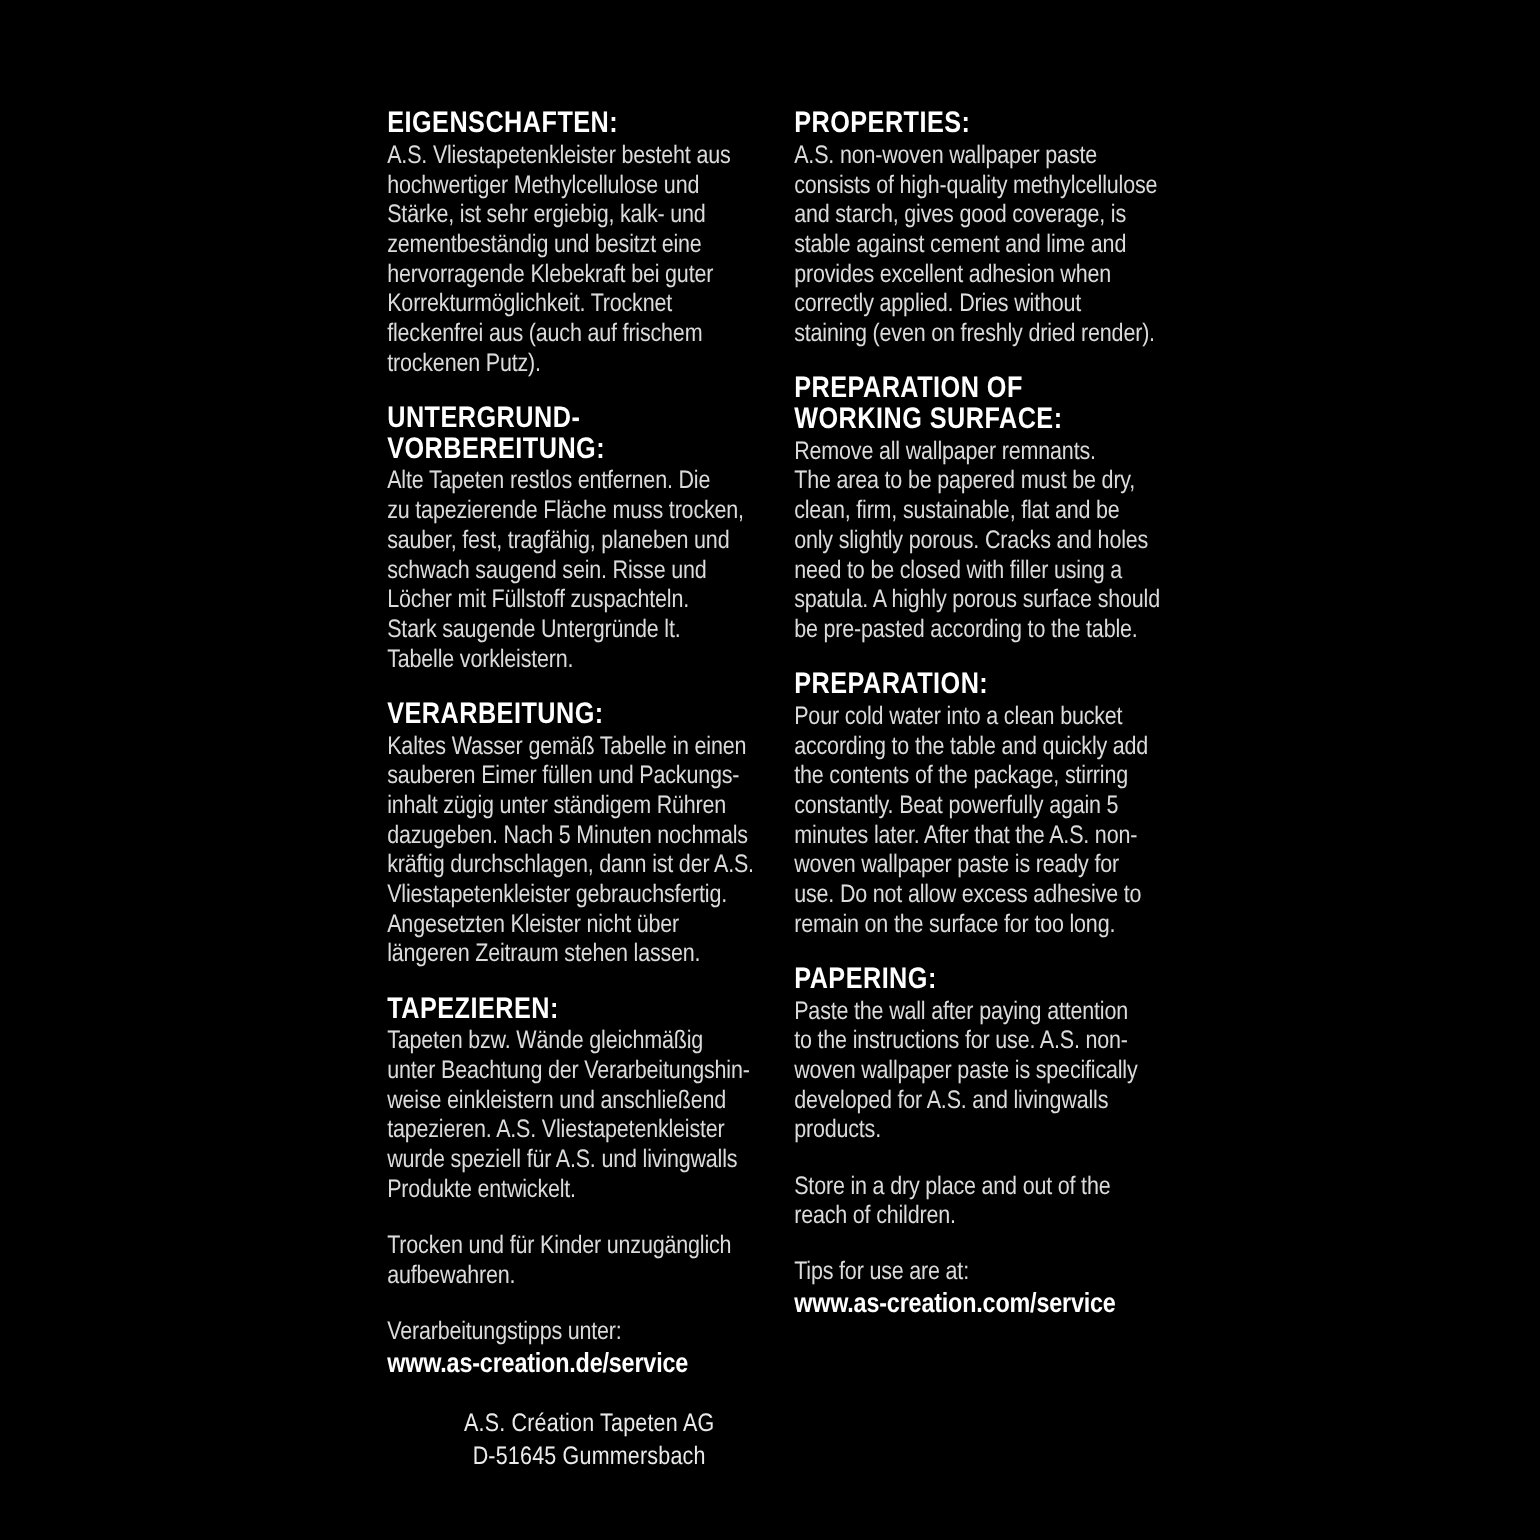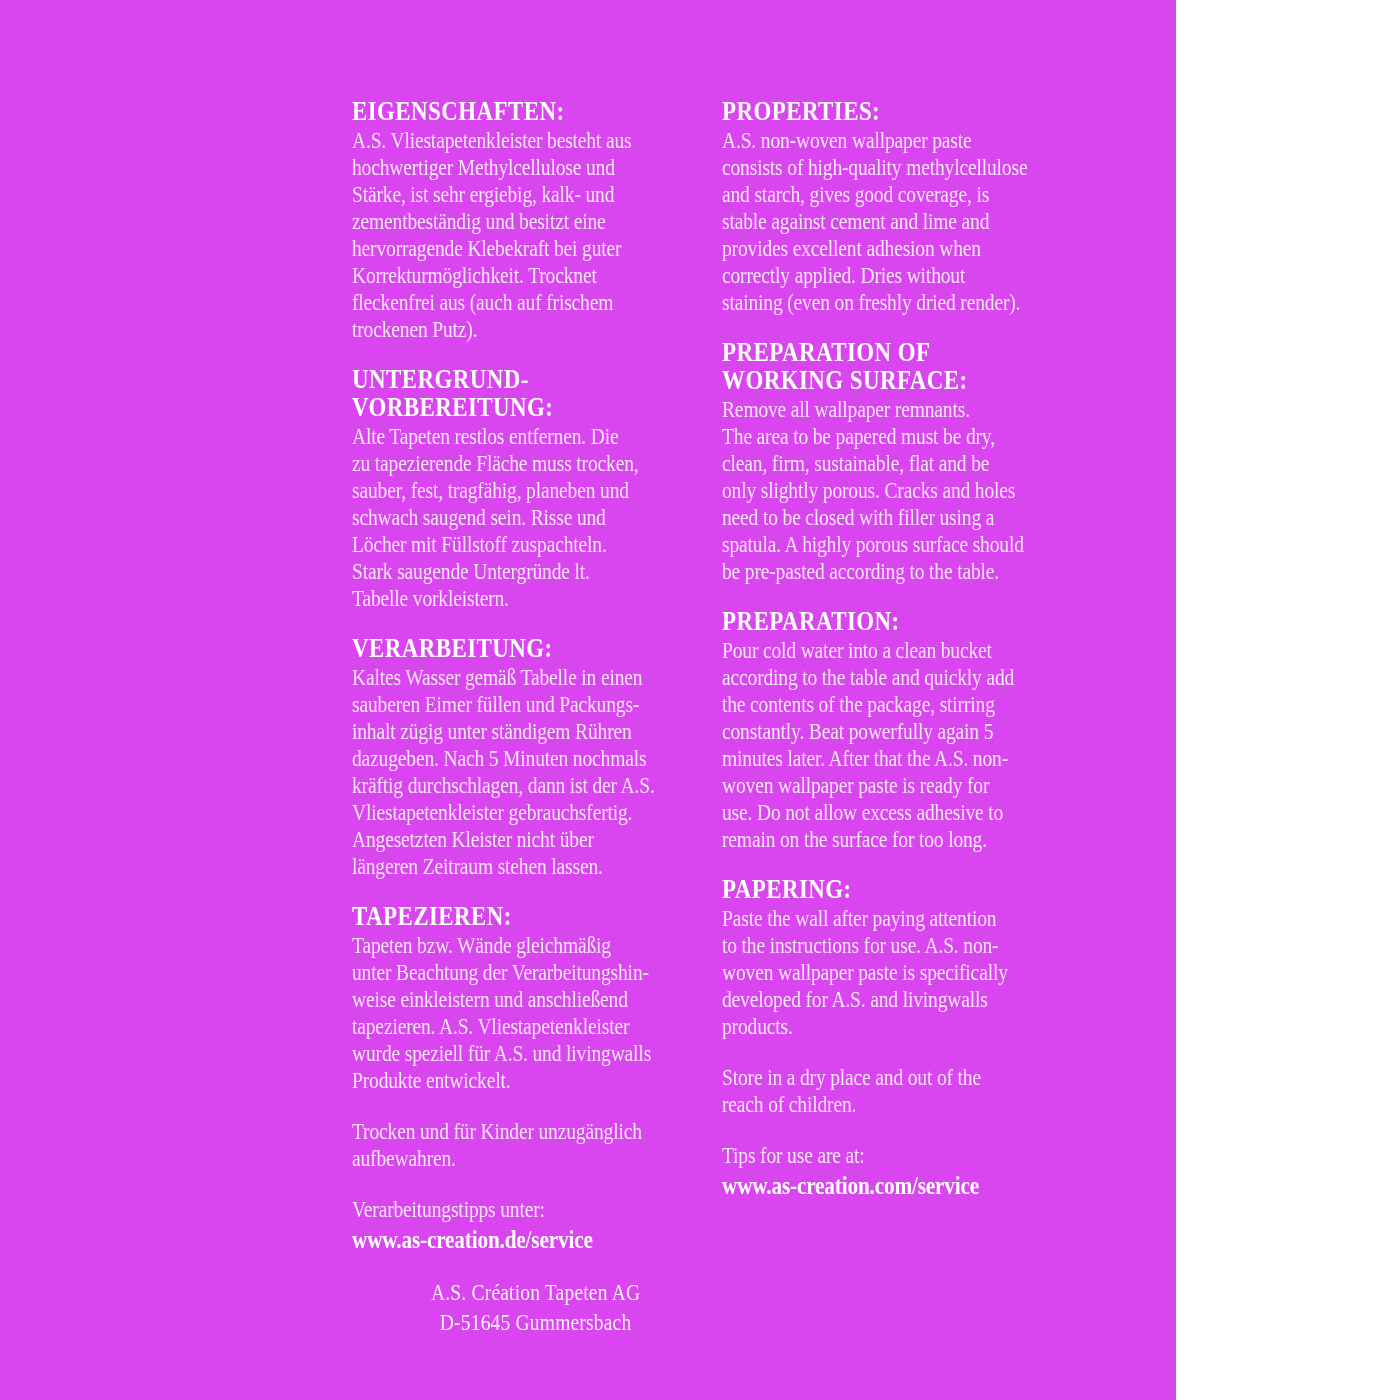--- a/index.html
+++ b/index.html
@@ -1,25 +1,25 @@
 <!DOCTYPE html>
 <html><head>
 <meta charset="utf-8">
 <style>
   html, body {
     margin: 0;
     padding: 0;
   }
   .canvas {
     position: relative;
-    width: 1176px;
+    width: 1400px;
     height: 1400px;
-    background: #d946ef;
+    background: #000000;
     overflow: hidden;
-    font-family: Liberation Serif, serif;
+    font-family: Liberation Sans, sans-serif;
   }
   .col {
     position: absolute;
     top: 97px;
     width: 432px;
     transform: scaleX(0.85);
     transform-origin: 0 0;
   }
   .col-left  { left: 352px; }
   .col-right { left: 722px; }

